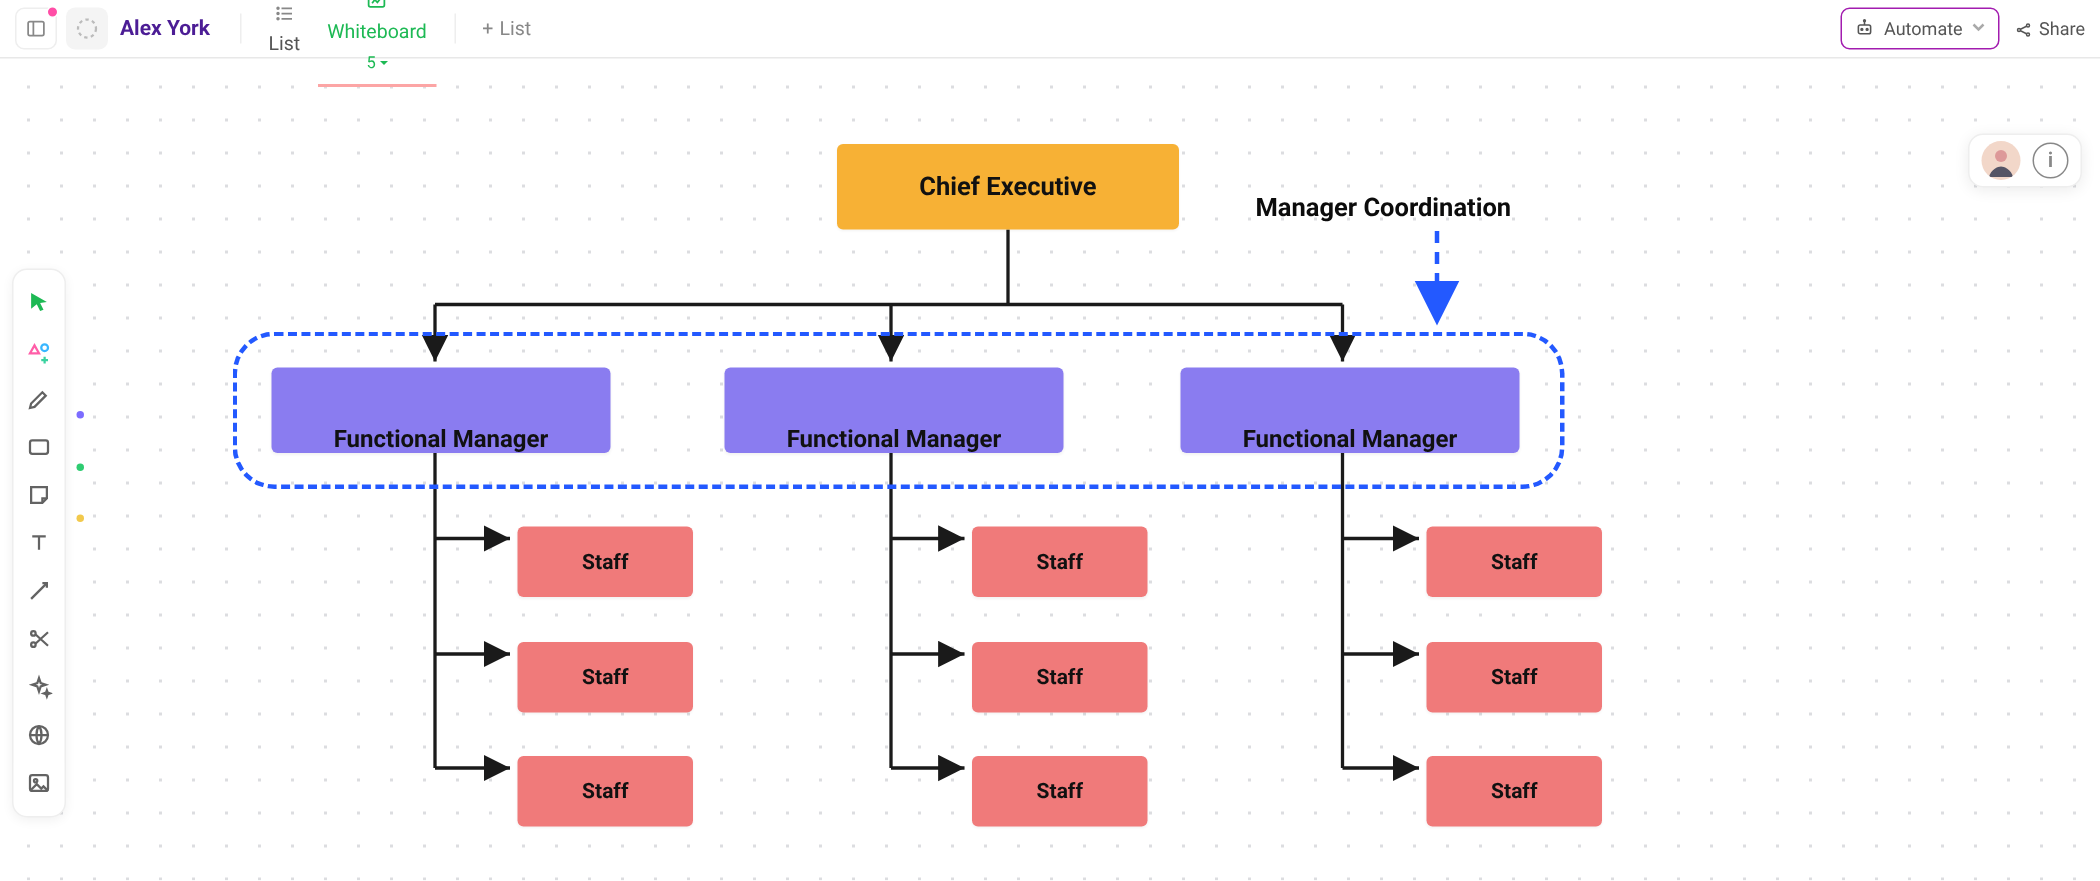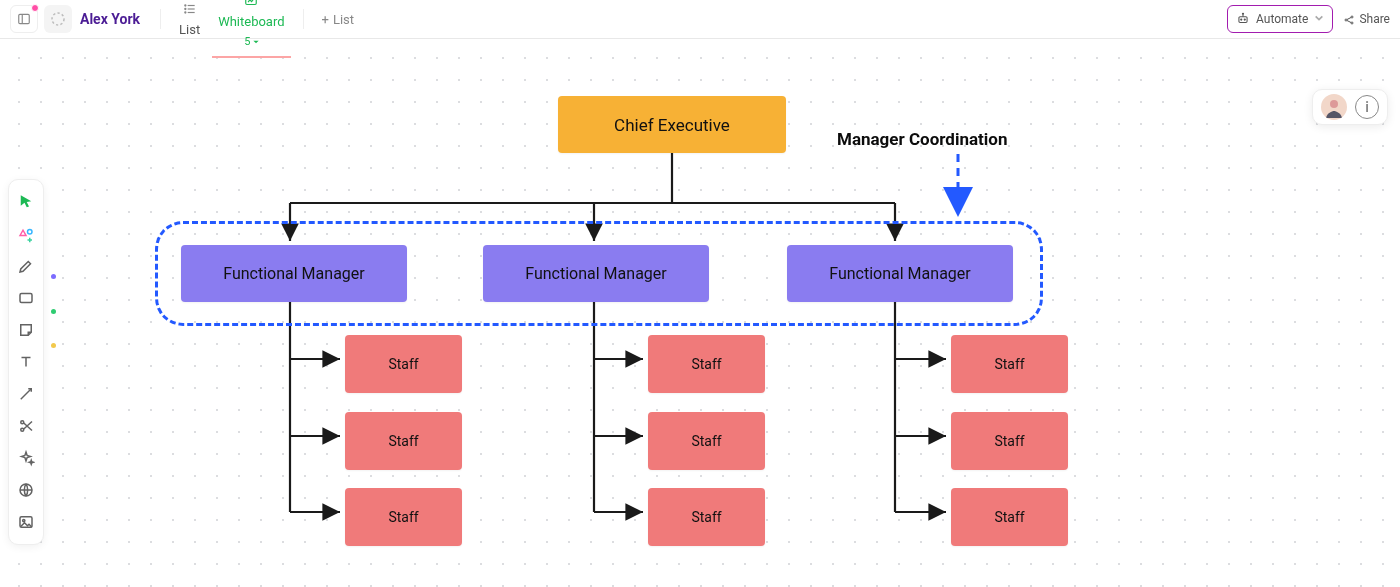--- a/index.html
+++ b/index.html
@@ -44,27 +44,27 @@
     .rail-dot-2{ background:#2ecc71; left:42px; top:129px;}
     .rail-dot-3{ background:#f2c94c; left:42px; top:163px;}
 
     
     .mini-panel { position:absolute; right:12px; top:50px; background:#fff; border:1px solid #eee; border-radius:10px; box-shadow:0 2px 10px rgba(0,0,0,.08); display:flex; align-items:center; gap:8px; padding:4px 8px; z-index:6;}
     .mini-panel .avatar { width:26px; height:26px; border-radius:50%; background:#f2d7c9; display:flex; align-items:center; justify-content:center; overflow:hidden;}
     .mini-panel .info-icn { width:24px; height:24px; border-radius:50%; border:1.5px solid #888; color:#888; display:flex; align-items:center; justify-content:center; font-size:14px; font-weight:600; cursor:pointer;}
 
     
     .diagram { position:absolute; inset:0; }
-    .node { position:absolute; display:flex; align-items:center; justify-content:center; font-weight:400; color:#111; border-radius:4px; box-shadow:0 1px 2px rgba(0,0,0,.05); z-index:3;}
+    .node { position:absolute; display:flex; align-items:center; justify-content:center; font-weight:700; color:#111; border-radius:4px; box-shadow:0 1px 2px rgba(0,0,0,.05); z-index:3;}
     .ceo   { background:#f7b135; left:558px; top:57px;  width:228px; height:57px; font-size:17px;}
-    .fm    { background:#8a7cf0; width:226px; height:57px; font-size:16px;}
+    .fm    { background:#8a7cf0; width:226px; height:57px; font-size:16px;align-items:flex-end;}
     .fm1   { left:181px; top:206px;}
     .fm2   { left:483px; top:206px;}
     .fm3   { left:787px; top:206px;}
-    .staff { background:#f07a7a; width:117px; height:58px; font-size:14px;}
+    .staff { background:#f07a7a; width:117px; height:47px; font-size:14px;margin-top:16px;}
     .s11{left:345px; top:296px;} .s12{left:345px; top:373px;} .s13{left:345px; top:449px;}
     .s21{left:648px; top:296px;} .s22{left:648px; top:373px;} .s23{left:648px; top:449px;}
     .s31{left:951px; top:296px;} .s32{left:951px; top:373px;} .s33{left:951px; top:449px;}
 
     .dashed-group { position:absolute; left:155px; top:182px; width:888px; height:105px; border:3px dashed #2359ff; border-radius:28px; z-index:2;}
 
     .label-project { position:absolute; left:837px; top:90px; font-size:17px; font-weight:700; color:#0c0c0c; z-index:3;}
 
     svg.connectors { position:absolute; left:0; top:0; width:100%; height:100%; z-index:1;}
   </style>

